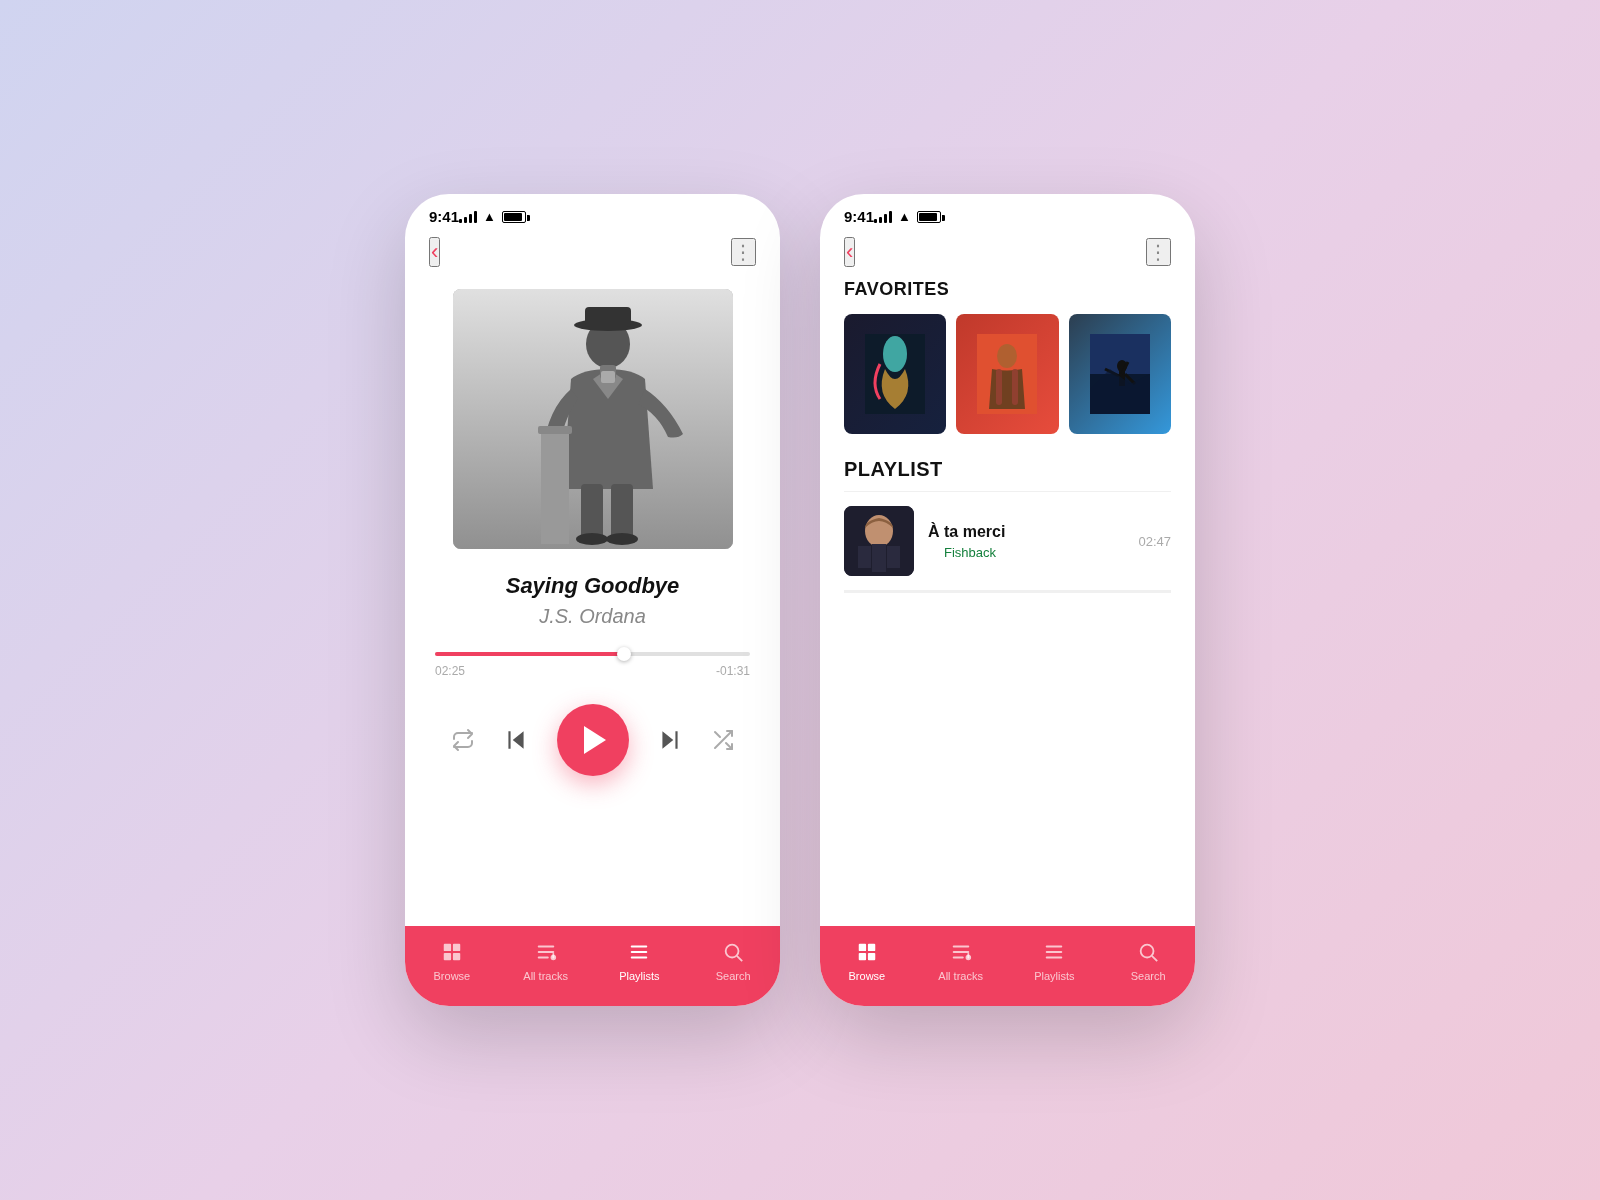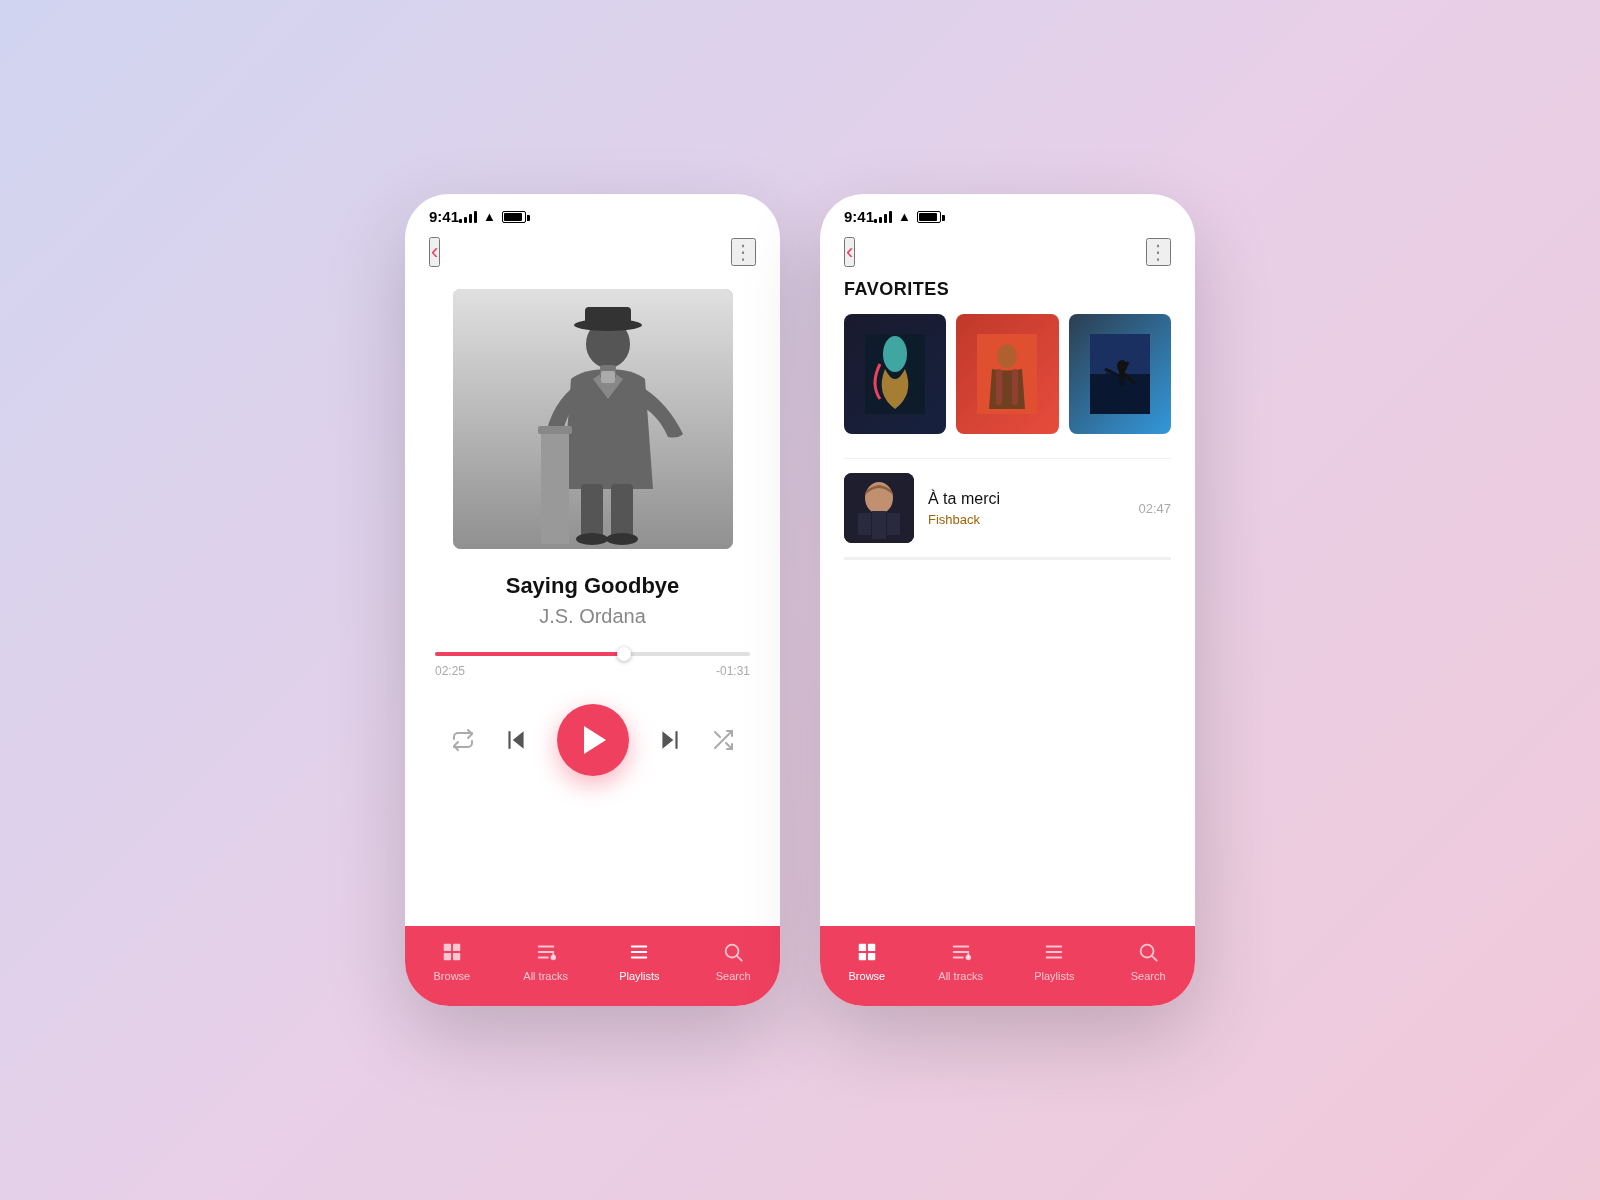--- a/index.html
+++ b/index.html
@@ -135,20 +135,21 @@
       background: #c8c8c8;
       overflow: hidden;
       margin-bottom: 24px;
       flex-shrink: 0;
     }
 
     .track-info {
       text-align: center;
       margin-bottom: 24px;
       flex-shrink: 0;
+      font-style: italic;
     }
 
     .track-title {
       font-size: 22px;
       font-weight: 700;
       color: #111;
       margin-bottom: 6px;
     }
 
     .track-artist {
@@ -353,28 +354,29 @@
     .thumb-1 { background: linear-gradient(135deg, #2c2c3e, #1a1a2e); }
     .thumb-2 { background: linear-gradient(135deg, #0d1b2a, #1b263b); }
     .thumb-3 { background: linear-gradient(135deg, #1a3a6b, #2060b0); }
 
     .playlist-info {
       flex: 1;
     }
 
     .playlist-song-title {
       font-size: 16px;
-      font-weight: 400;
+      font-weight: 700;
       color: #111;
       margin-bottom: 4px;
     }
 
     .playlist-song-artist {
       font-size: 13px;
-      color: #a16207;
+      color: #15803d;
+      margin-left: 16px;
     }
 
     .playlist-duration {
       font-size: 13px;
       color: #aaa;
     }
 
     
     .tab-bar-2 {
       height: 80px;
@@ -623,20 +625,21 @@
 
             <path d="M32 40 L38 28" stroke="#111" stroke-width="3"></path>
 
             <path d="M0 55 L20 35 L40 50 L60 40 L60 80 L0 80Z" fill="#0a1830" opacity="0.6"></path>
           </svg>
         </div>
       </div>
     </div>
 
     <div class="playlist-section">
+      <div class="playlist-title">PLAYLIST</div>
       <div class="divider"></div>
 
       <div class="playlist-item">
         <div class="playlist-thumb thumb-1">
           <svg width="70" height="70" viewBox="0 0 70 70">
             <rect width="70" height="70" fill="#1e1e2e"></rect>
 
             <ellipse cx="35" cy="25" rx="14" ry="16" fill="#c09070"></ellipse>
             <rect x="28" y="38" width="14" height="28" fill="#2a2a3e"></rect>
             <rect x="14" y="40" width="13" height="22" fill="#2a2a3e"></rect>

